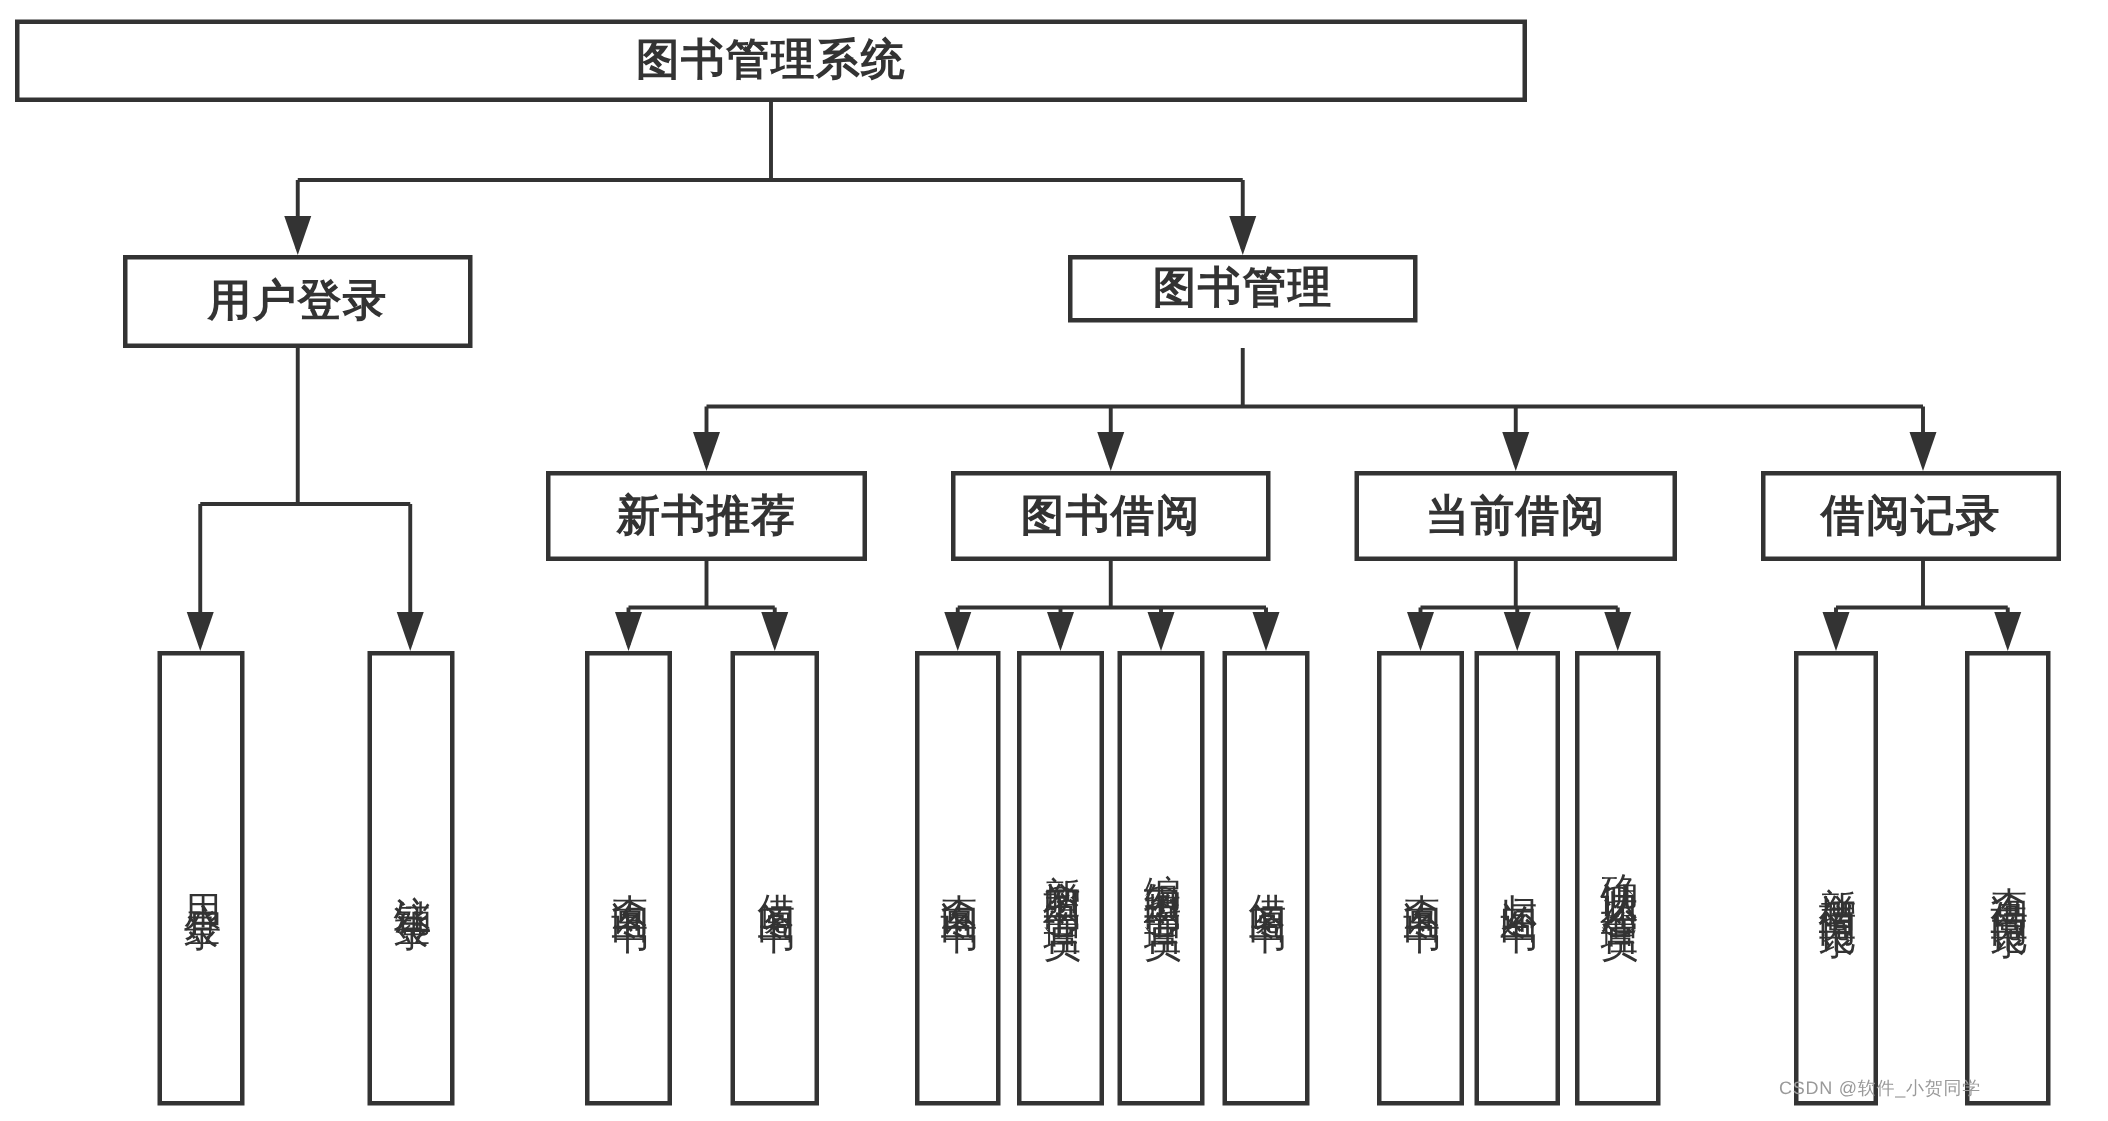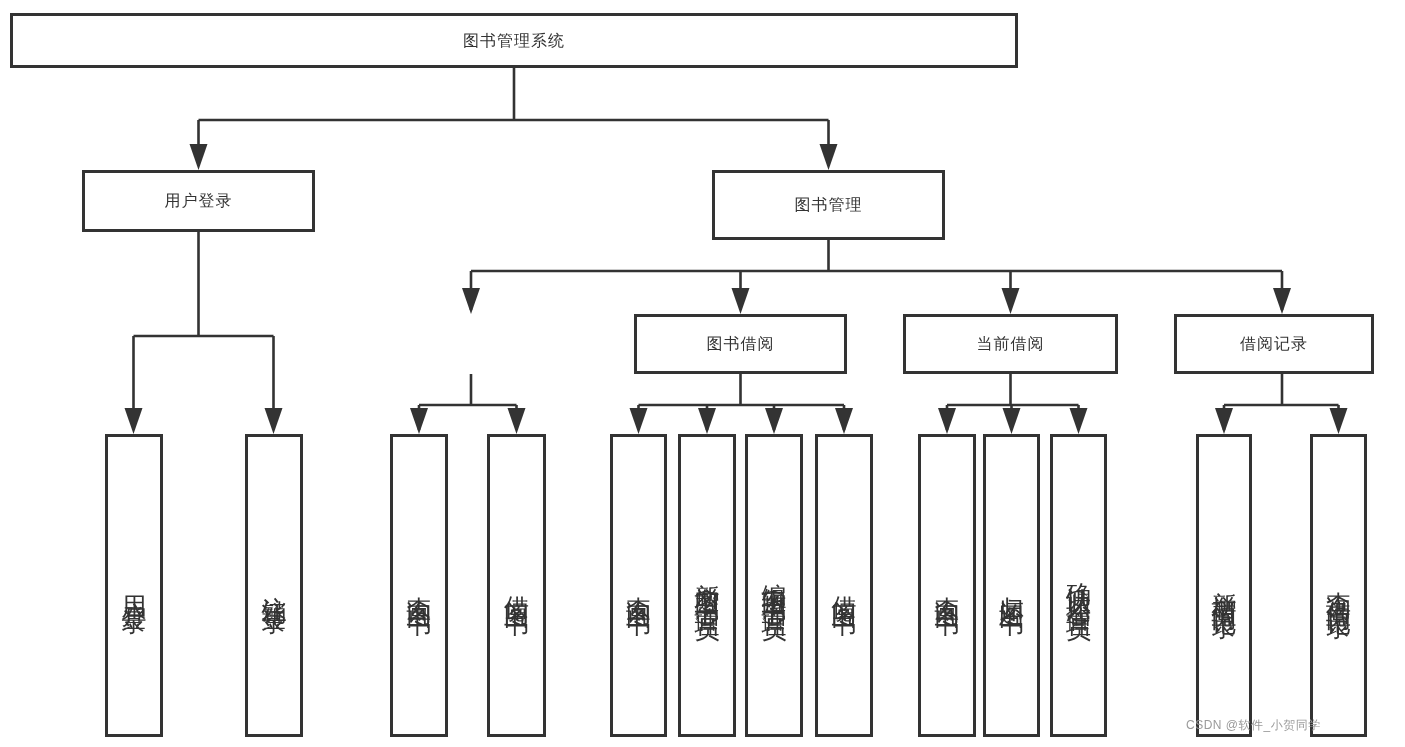--- a/index.html
+++ b/index.html
@@ -25,24 +25,25 @@
   .wires .stems{stroke:currentColor;stroke-width:2.6;fill:none;}
   .box{
     position:absolute;
     box-sizing:border-box;
     border:3px solid var(--line);
     background:#fff;
     display:flex;align-items:center;justify-content:center;
     text-align:center;
   }
   .hbox span{
-    font-size:16px;
+    font-size:29px;
     letter-spacing:1px;
     line-height:1;
     white-space:nowrap;
+    font-weight:bold;
   }
   .leaf{top:434px;height:303px;}
   .leaf span{
     writing-mode:vertical-rl;
     text-orientation:mixed;
     font-size:25px;
     letter-spacing:5px;
     line-height:1;
   }
   .watermark{
@@ -93,24 +94,27 @@
     <use href="#ah" x="1338.5" y="434"></use>
   </svg>
 
   <div class="box hbox" style="left:10px;top:13px;width:1008px;height:55px">
     <span>图书管理系统</span>
   </div>
 
   <div class="box hbox" style="left:82px;top:170px;width:233px;height:62px">
     <span>用户登录</span>
   </div>
-  <div class="box hbox" style="left:712px;top:170px;width:233px;height:70px">
+  <div class="box hbox" style="left:712px;top:170px;width:233px;height:45px">
     <span>图书管理</span>
   </div>
 
+  <div class="box hbox" style="left:364px;top:314px;width:214px;height:60px">
+    <span>新书推荐</span>
+  </div>
   <div class="box hbox" style="left:903px;top:314px;width:215px;height:60px">
     <span>当前借阅</span>
   </div>
   <div class="box hbox" style="left:634px;top:314px;width:213px;height:60px">
     <span>图书借阅</span>
   </div>
   <div class="box hbox" style="left:1174px;top:314px;width:200px;height:60px">
     <span>借阅记录</span>
   </div>
 

